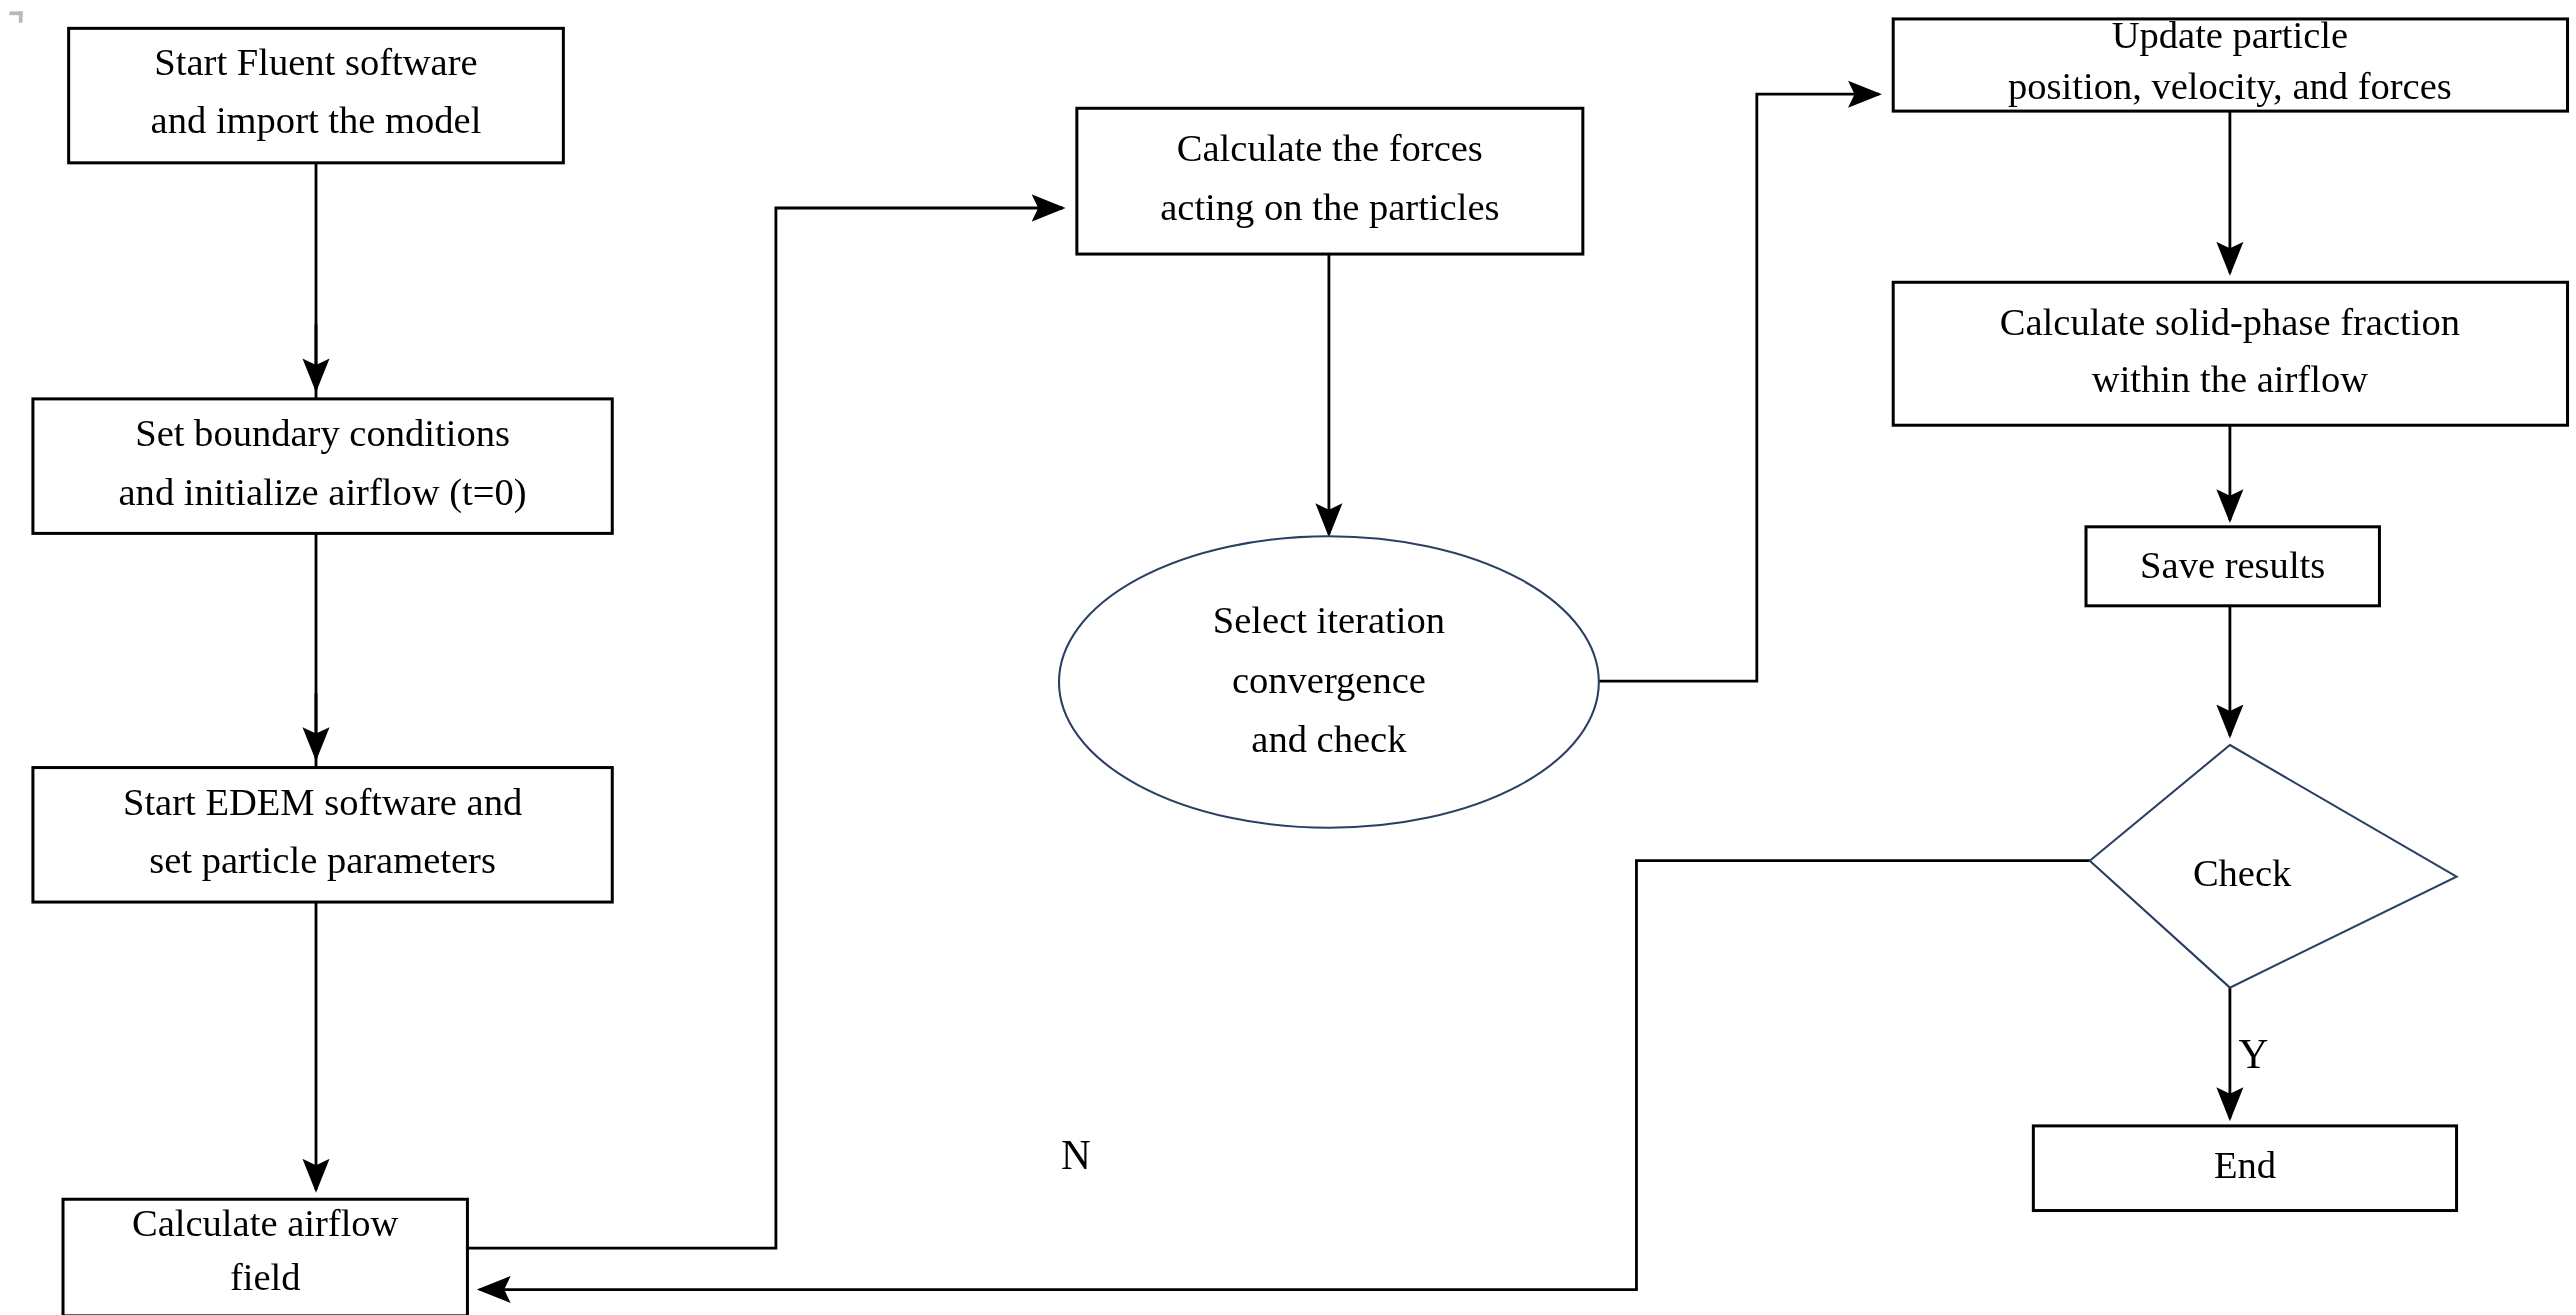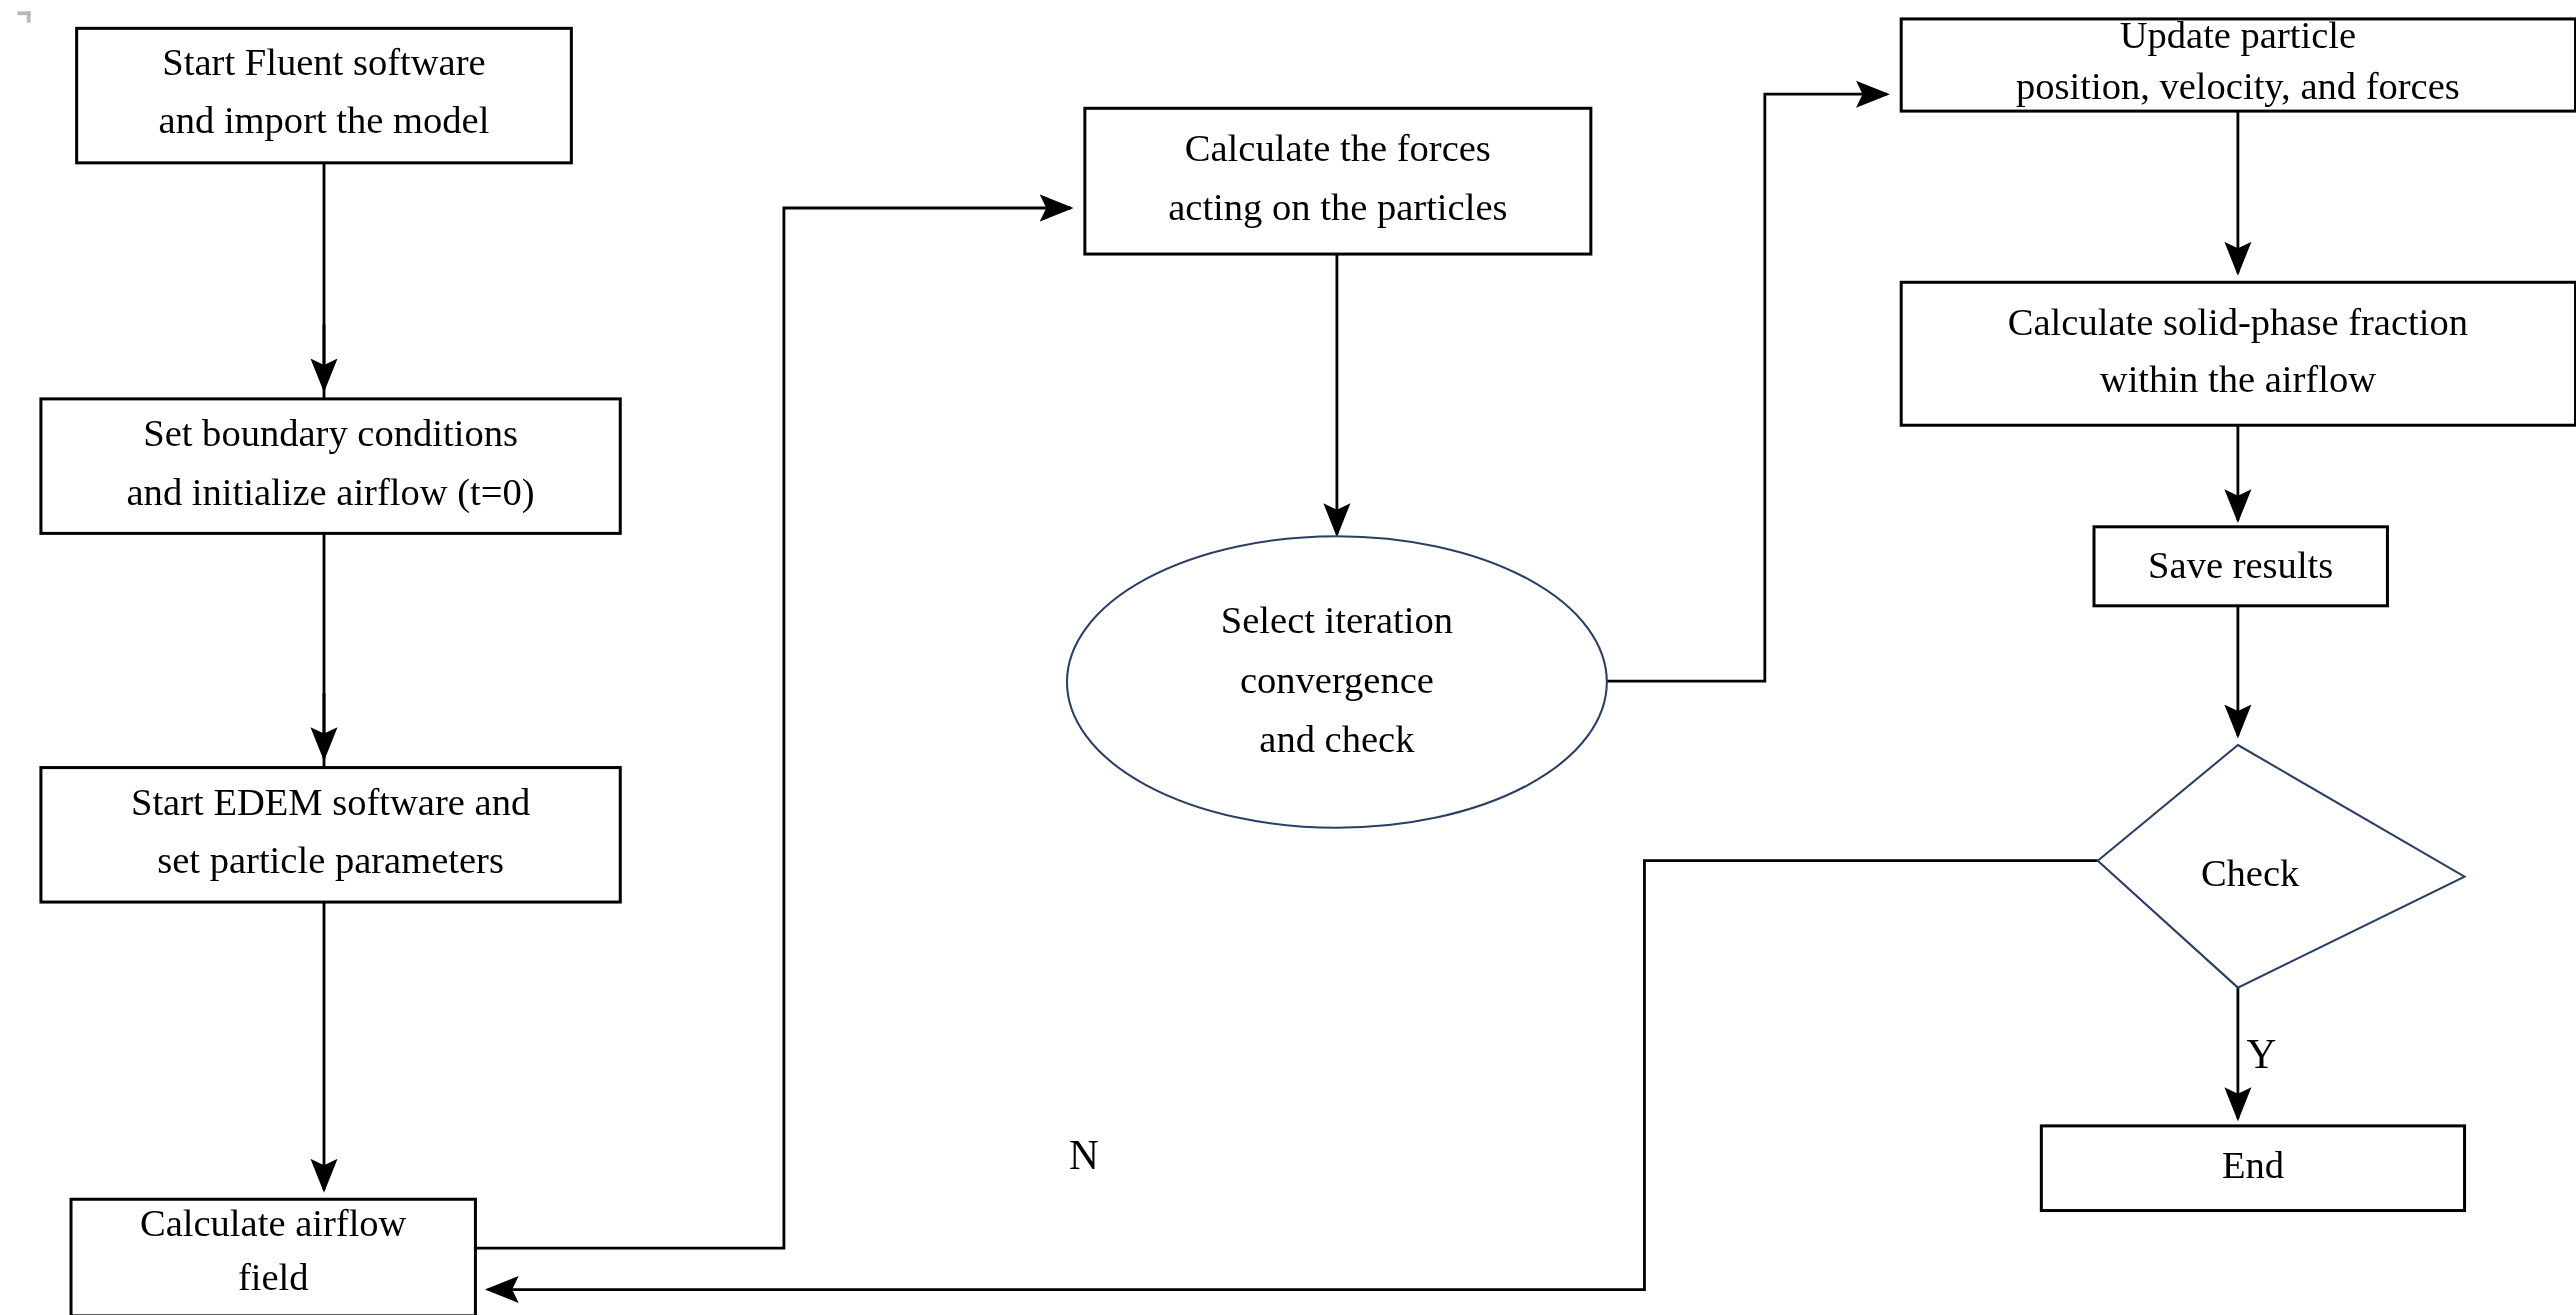--- a/index.html
+++ b/index.html
@@ -11,21 +11,20 @@
     width: 2576px;
     height: 1316px;
     font-family: "Liberation Serif", "DejaVu Serif", serif;
     overflow: hidden;
   }
   #flowchart-root {
     position: relative;
     width: 2080px;
     height: 1316px;
     background: #ffffff;
-    margin-left: 8px;
   }
   svg#flow-svg {
     display: block;
     width: 2576px;
     height: 1316px;
   }
   .node-box {
     fill: #ffffff;
     stroke: #000000;
     stroke-width: 3.2;

